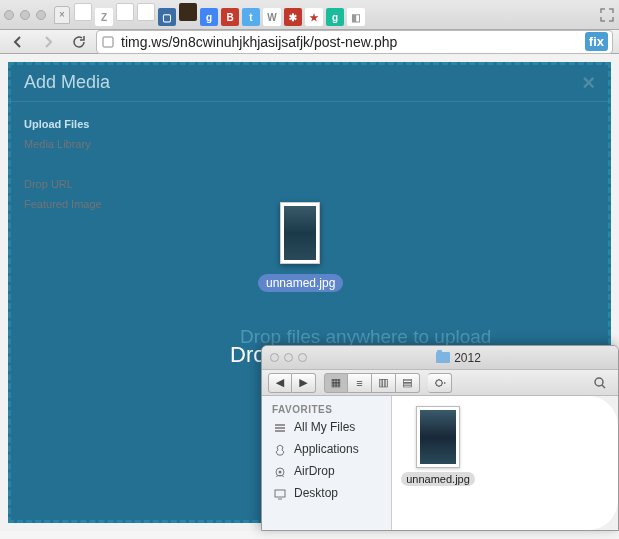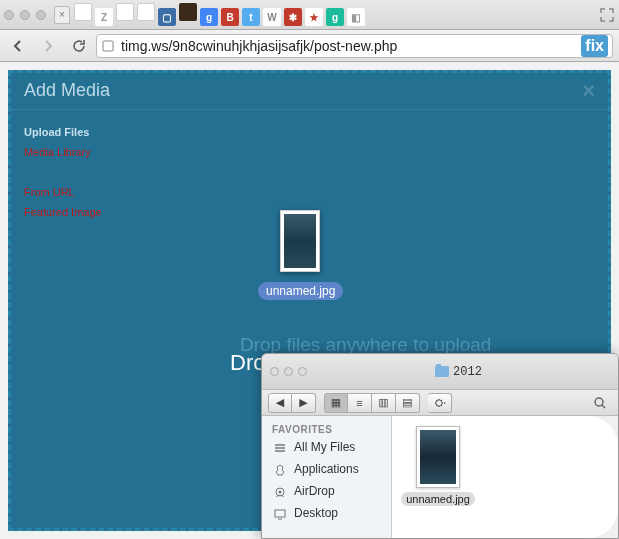--- a/index.html
+++ b/index.html
@@ -7,50 +7,50 @@
 
 
 .browser-top { height: 30px; background: linear-gradient(#e8e8e8, #d8d8d8); border-bottom: 1px solid #aaa; display: flex; align-items: center; padding: 0 4px; }
 .win-ctrl { display: flex; gap: 6px; margin-right: 8px; }
 .wc { width: 10px; height: 10px; border-radius: 50%; background: #c8c8c8; border: 1px solid #aaa; }
 .tabstrip { display: flex; gap: 4px; flex: 1; align-items: center; overflow: hidden; }
 .tab-x { width: 16px; height: 18px; background: #eee; border: 1px solid #bbb; border-radius: 3px 3px 0 0; display: flex; align-items: center; justify-content: center; font-size: 10px; color: #777; }
 .favicon { width: 18px; height: 18px; border-radius: 2px; display: inline-flex; align-items: center; justify-content: center; font-size: 10px; color: #fff; font-weight: bold; }
 .top-right-icon { width: 16px; height: 16px; margin-left: 8px; color: #888; }
 
-.url-row { height: 32px; background: linear-gradient(#f2f2f2, #e2e2e2); border-bottom: 1px solid #aaa; display: flex; align-items: center; padding: 0 6px; gap: 6px; }
+.url-row { height: 24px; background: linear-gradient(#f2f2f2, #e2e2e2); border-bottom: 1px solid #aaa; display: flex; align-items: center; padding: 0 6px; gap: 6px; }
 .nav-btn { width: 24px; height: 22px; display: flex; align-items: center; justify-content: center; color: #555; border-radius: 3px; }
 .nav-btn.disabled { color: #bbb; }
 .url-wrap { flex: 1; display: flex; align-items: center; background: #fff; border: 1px solid #bbb; border-radius: 4px; height: 24px; padding: 0 2px; }
 .url-globe { width: 18px; height: 18px; display: flex; align-items: center; justify-content: center; color: #888; }
 .url-text { flex: 1; border: none; outline: none; font-size: 14px; color: #222; padding: 0 4px; font-family: Arial, sans-serif; }
-.fix-badge { background: #4b9ed3; color: #fff; font-size: 16px; font-weight: bold; border-radius: 3px; padding: 2px 4px; margin-right: 2px; }
+.fix-badge { background: #4b9ed3; color: #fff; font-size: 13px; font-weight: bold; border-radius: 3px; padding: 2px 4px; margin-right: 2px; }
 
 
 .content-area { position: relative; height: calc(539px - 62px); background: #f2f2f2; }
 .dropzone-frame { position: absolute; inset: 8px; border: 3px dashed #1d81a5; background: #1a6a8e; opacity: 0.95; }
 .media-modal { position: absolute; inset: 10px; display: flex; flex-direction: column; }
 .mm-header { height: 38px; display: flex; align-items: center; padding: 0 14px; color: #bcd9e5; font-size: 18px; font-weight: 300; border-bottom: 1px solid rgba(255,255,255,0.1); }
 .mm-header .spacer { flex: 1; }
 .mm-close { color: #4e8ba4; font-size: 22px; font-weight: bold; }
 .mm-body { flex: 1; display: flex; position: relative; }
 .mm-side { width: 150px; padding: 12px 14px; color: #6fa3b9; font-size: 11px; }
 .side-group { margin-bottom: 20px; }
-.side-item { padding: 4px 0; color: #b91c1c; }
+.side-item { padding: 4px 0; color: #737373; }
 .side-item.active { color: #c7e1ec; font-weight: bold; }
 .mm-main { flex: 1; position: relative; }
 .drag-thumb { position: absolute; top: 100px; left: 120px; width: 40px; height: 62px; background: #fff; padding: 3px; border: 1px solid #ccc; box-shadow: 0 2px 6px rgba(0,0,0,0.4); }
 .drag-thumb .inner { width: 100%; height: 100%; background: linear-gradient(#3a5a6a, #1a3a4a, #2a4a5a); }
 .drag-label { position: absolute; top: 172px; left: 98px; background: #5e85c9; color: #fff; font-size: 12px; padding: 2px 8px; border-radius: 10px; }
 .drop-hint { position: absolute; top: 224px; left: 80px; color: #4d97b5; font-size: 19px; }
 .drop-main { position: absolute; top: 240px; left: 70px; color: #fff; font-size: 22px; }
 
 
 .finder { position: absolute; right: 0; bottom: 0; width: 358px; height: 186px; background: #f0f0f0; border: 1px solid #999; border-radius: 6px 6px 0 0; box-shadow: -2px -2px 12px rgba(0,0,0,0.3); overflow: hidden; display: flex; flex-direction: column; }
-.finder-title { height: 36px; background: linear-gradient(#e8e8e8, #d4d4d4); display: flex; align-items: center; padding: 0 8px; border-bottom: 1px solid #bbb; font-family: Liberation Mono, monospace; }
+.finder-title { height: 24px; background: linear-gradient(#e8e8e8, #d4d4d4); display: flex; align-items: center; padding: 0 8px; border-bottom: 1px solid #bbb; }
 .finder-title .fwin { display: flex; gap: 5px; }
 .finder-title .fwc { width: 9px; height: 9px; border-radius: 50%; background: #ddd; border: 1px solid #aaa; }
 .finder-title .ft { flex: 1; display: flex; align-items: center; justify-content: center; gap: 4px; font-size: 12px; color: #333; }
 .folder-ico { width: 14px; height: 11px; background: #7db5e0; border-radius: 1px; position: relative; }
 .folder-ico:before { content: ""; position: absolute; top: -2px; left: 1px; width: 5px; height: 2px; background: #7db5e0; border-radius: 1px 1px 0 0; }
 .finder-tb { height: 26px; background: linear-gradient(#eee, #dcdcdc); display: flex; align-items: center; padding: 0 6px; gap: 8px; border-bottom: 1px solid #bbb; }
 .tb-group { display: flex; }
 .tb-btn { width: 24px; height: 20px; background: linear-gradient(#fdfdfd,#e0e0e0); border: 1px solid #aaa; display: flex; align-items: center; justify-content: center; font-size: 11px; color: #444; }
 .tb-btn:first-child { border-radius: 3px 0 0 3px; }
 .tb-btn:last-child { border-radius: 0 3px 3px 0; border-left: none; }
@@ -127,21 +127,21 @@
       <span class="spacer"></span>
       <span class="mm-close">×</span>
     </div>
     <div class="mm-body">
       <div class="mm-side" id="side-host">
           <div class="side-group">
             <div class="side-item active">Upload Files</div>
             <div class="side-item">Media Library</div>
           </div>
           <div class="side-group">
-            <div class="side-item">From URL</div>
+            <div class="side-item">Drop URL</div>
             <div class="side-item">Featured Image</div>
           </div>
         </div>
       <div class="mm-main">
         <div class="drag-thumb">
             <div class="inner"></div>
           </div>
         <div class="drag-label">unnamed.jpg</div>
         <div class="drop-hint">Drop files anywhere to upload</div>
         <div class="drop-main">Drop files to upload</div>

